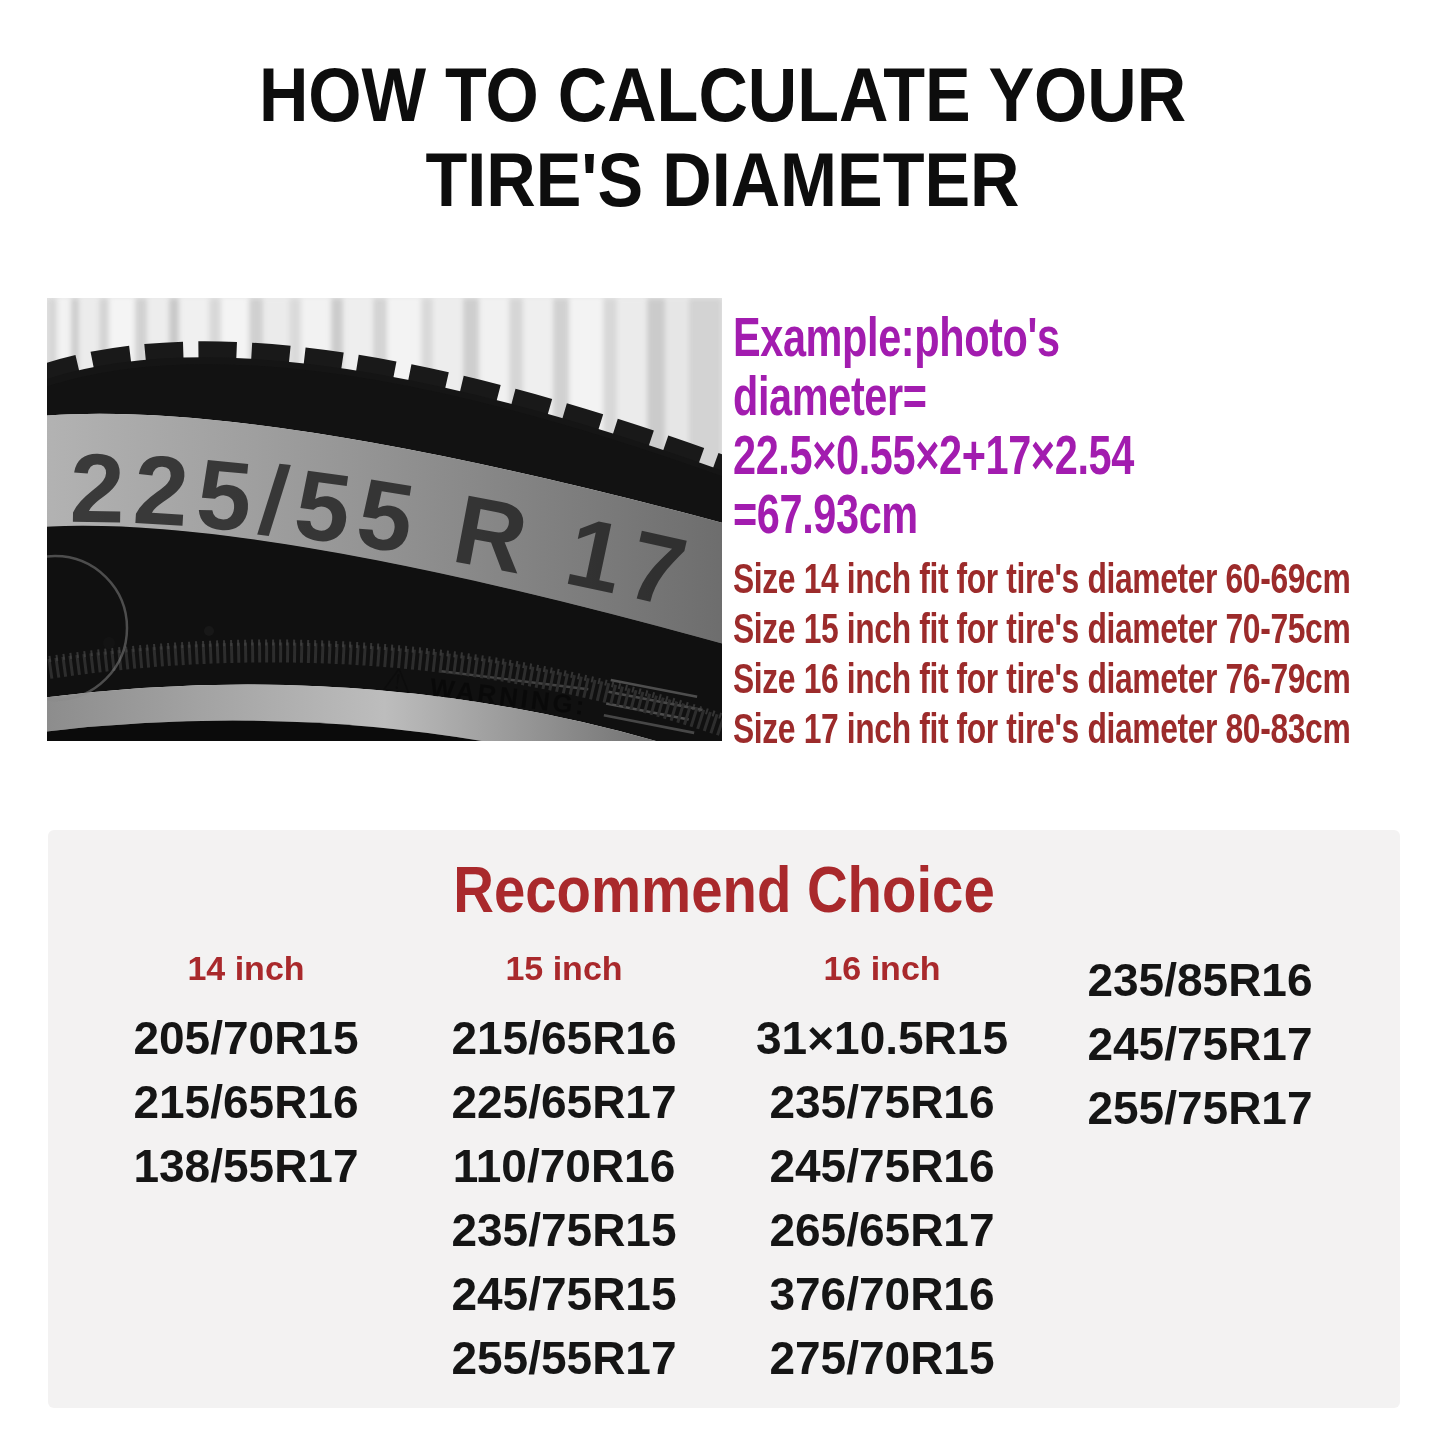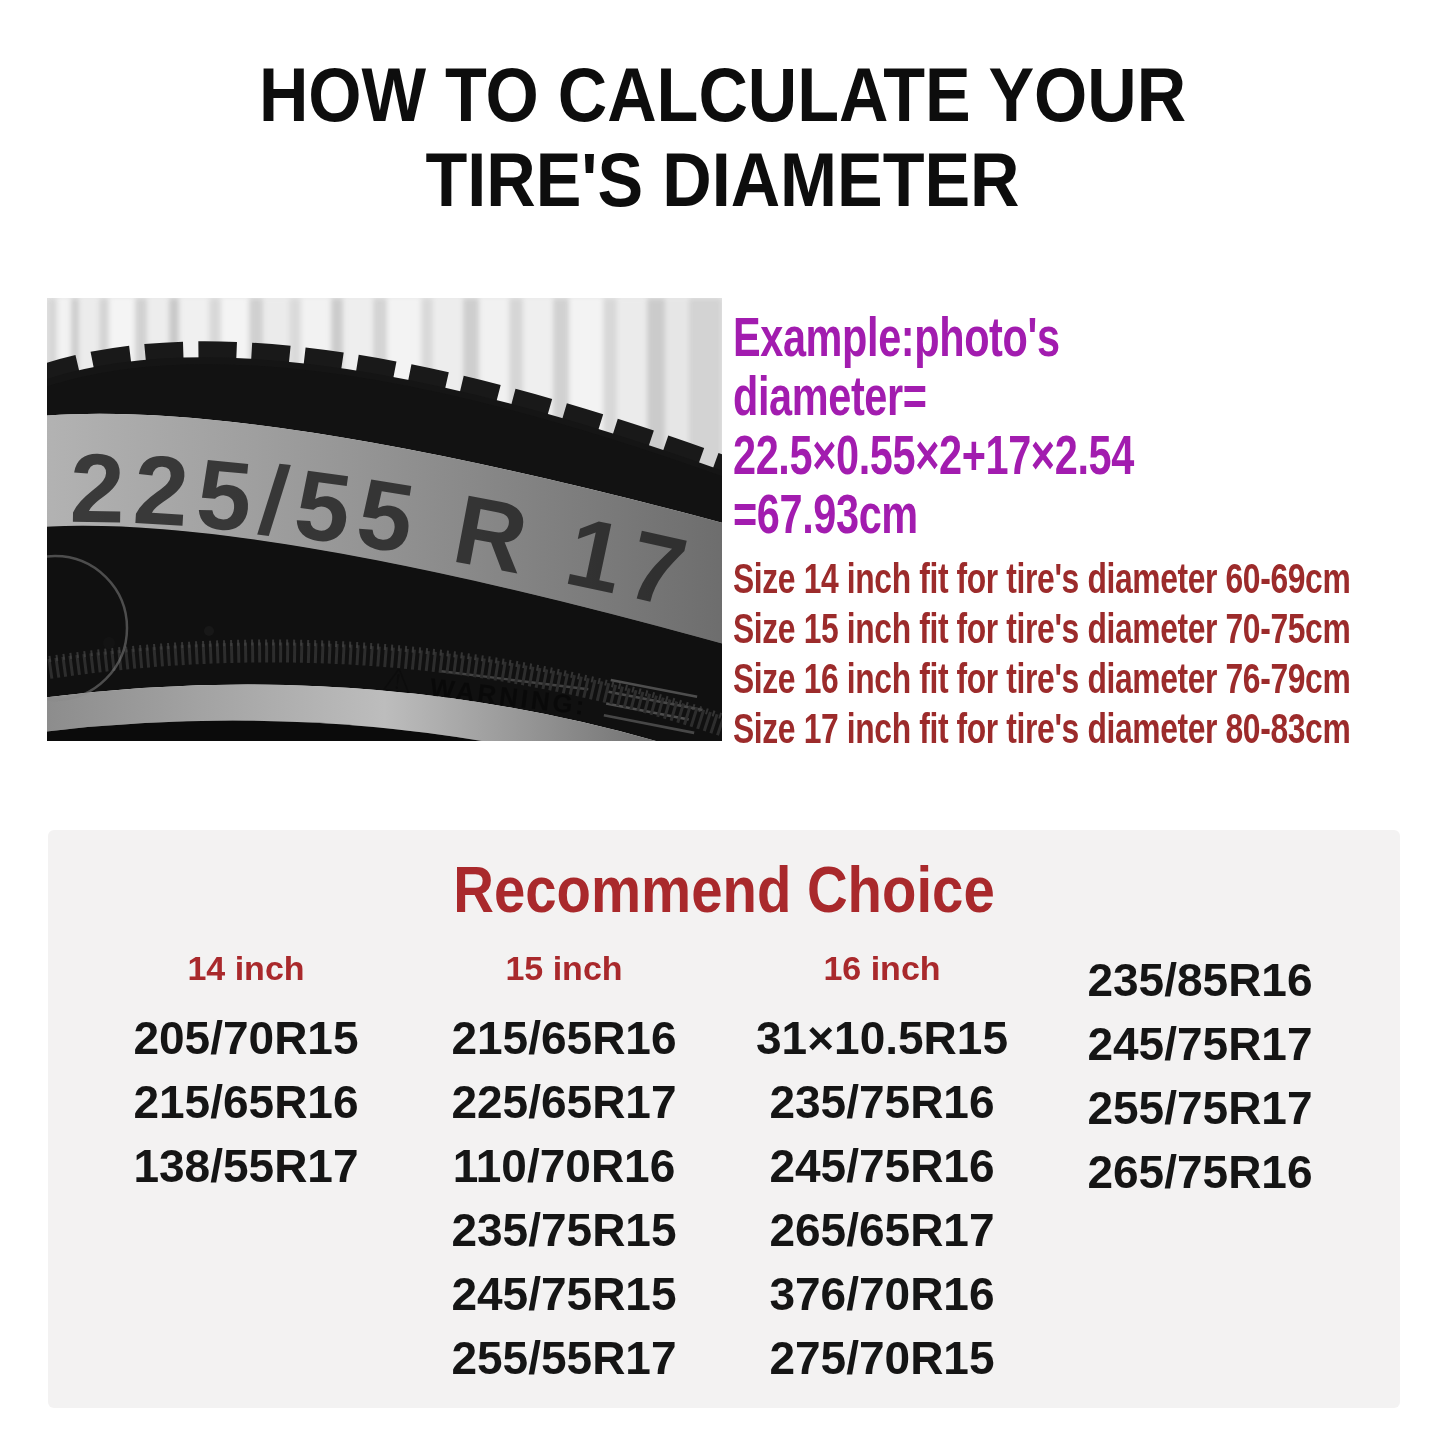--- a/index.html
+++ b/index.html
@@ -249,19 +249,18 @@
         <div class="item">245/75R16</div>
         <div class="item">265/65R17</div>
         <div class="item">376/70R16</div>
         <div class="item">275/70R15</div>
       </div>
 
       <div class="col">
         <div class="item">235/85R16</div>
         <div class="item">245/75R17</div>
         <div class="item">255/75R17</div>
-        <div class="item">265/75R16</div>
       </div>
 
     </div>
   </section>
 
 </div>
 
 </body></html>

